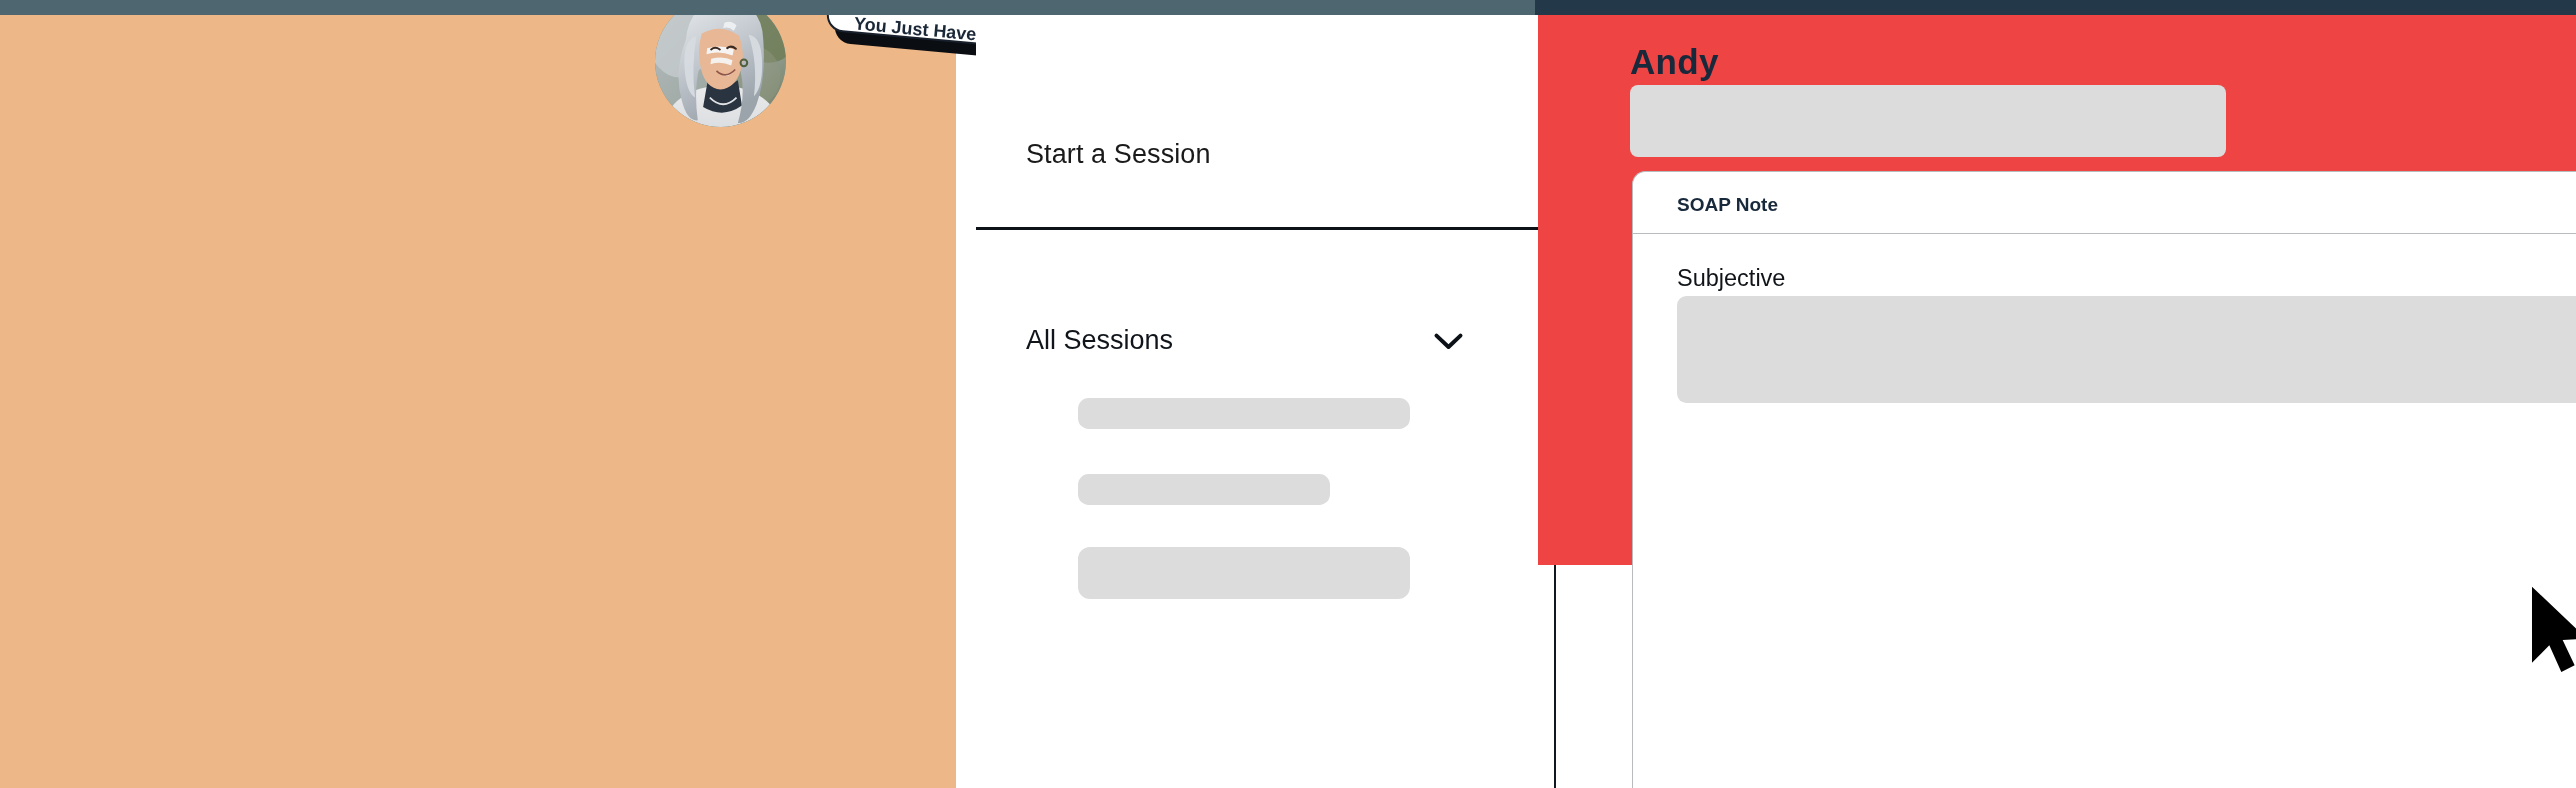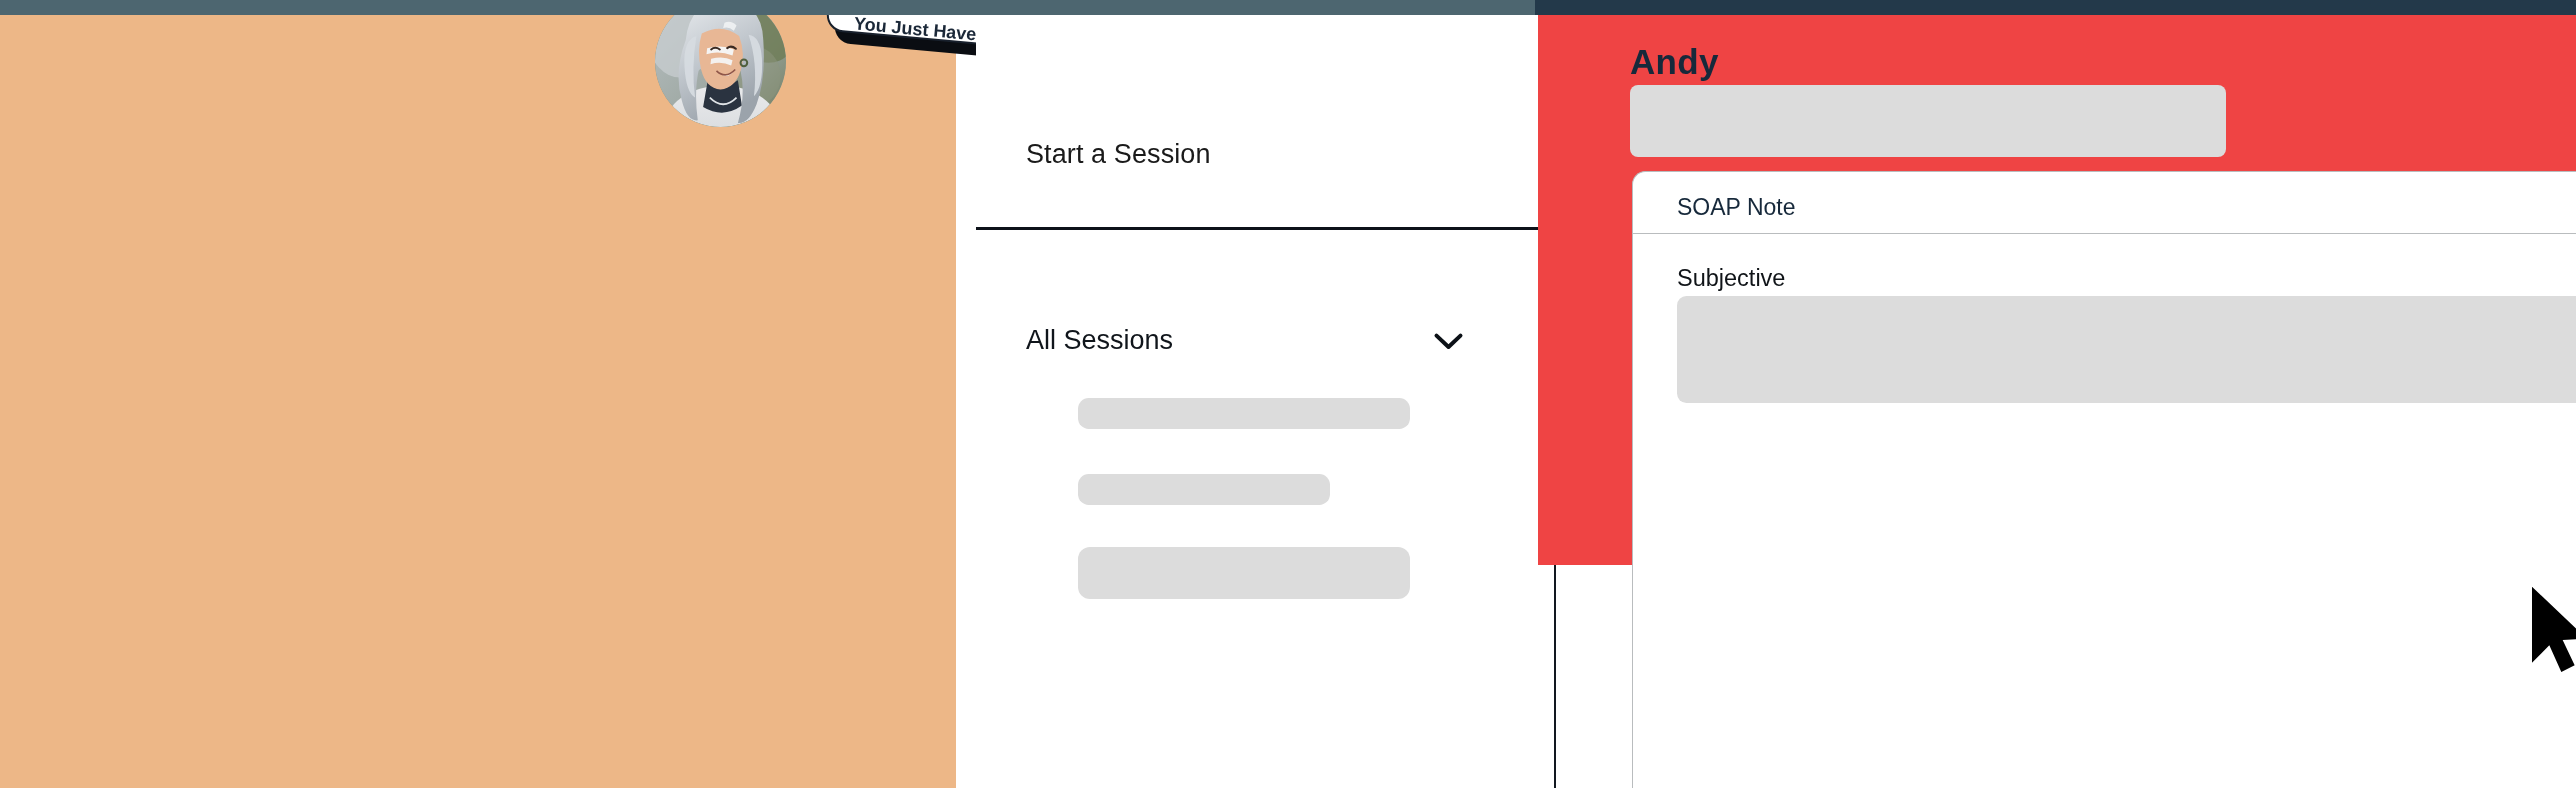--- a/index.html
+++ b/index.html
@@ -220,22 +220,22 @@
     left: 0; top: 0;
     width: 100%;
     height: 62px;
     border-bottom: 1.3px solid #b9bcbe;
     box-sizing: border-box;
   }
   .soap-title {
     position: absolute;
     left: 44px;
     top: 22px;
-    font-size: 23px;
-    font-weight: 400;
+    font-size: 19px;
+    font-weight: 700;
     color: #17293b;
     white-space: nowrap;
   }
   .soap-section-label {
     position: absolute;
     left: 44px;
     top: 93px;
     font-size: 23.5px;
     font-weight: 400;
     color: #101418;

